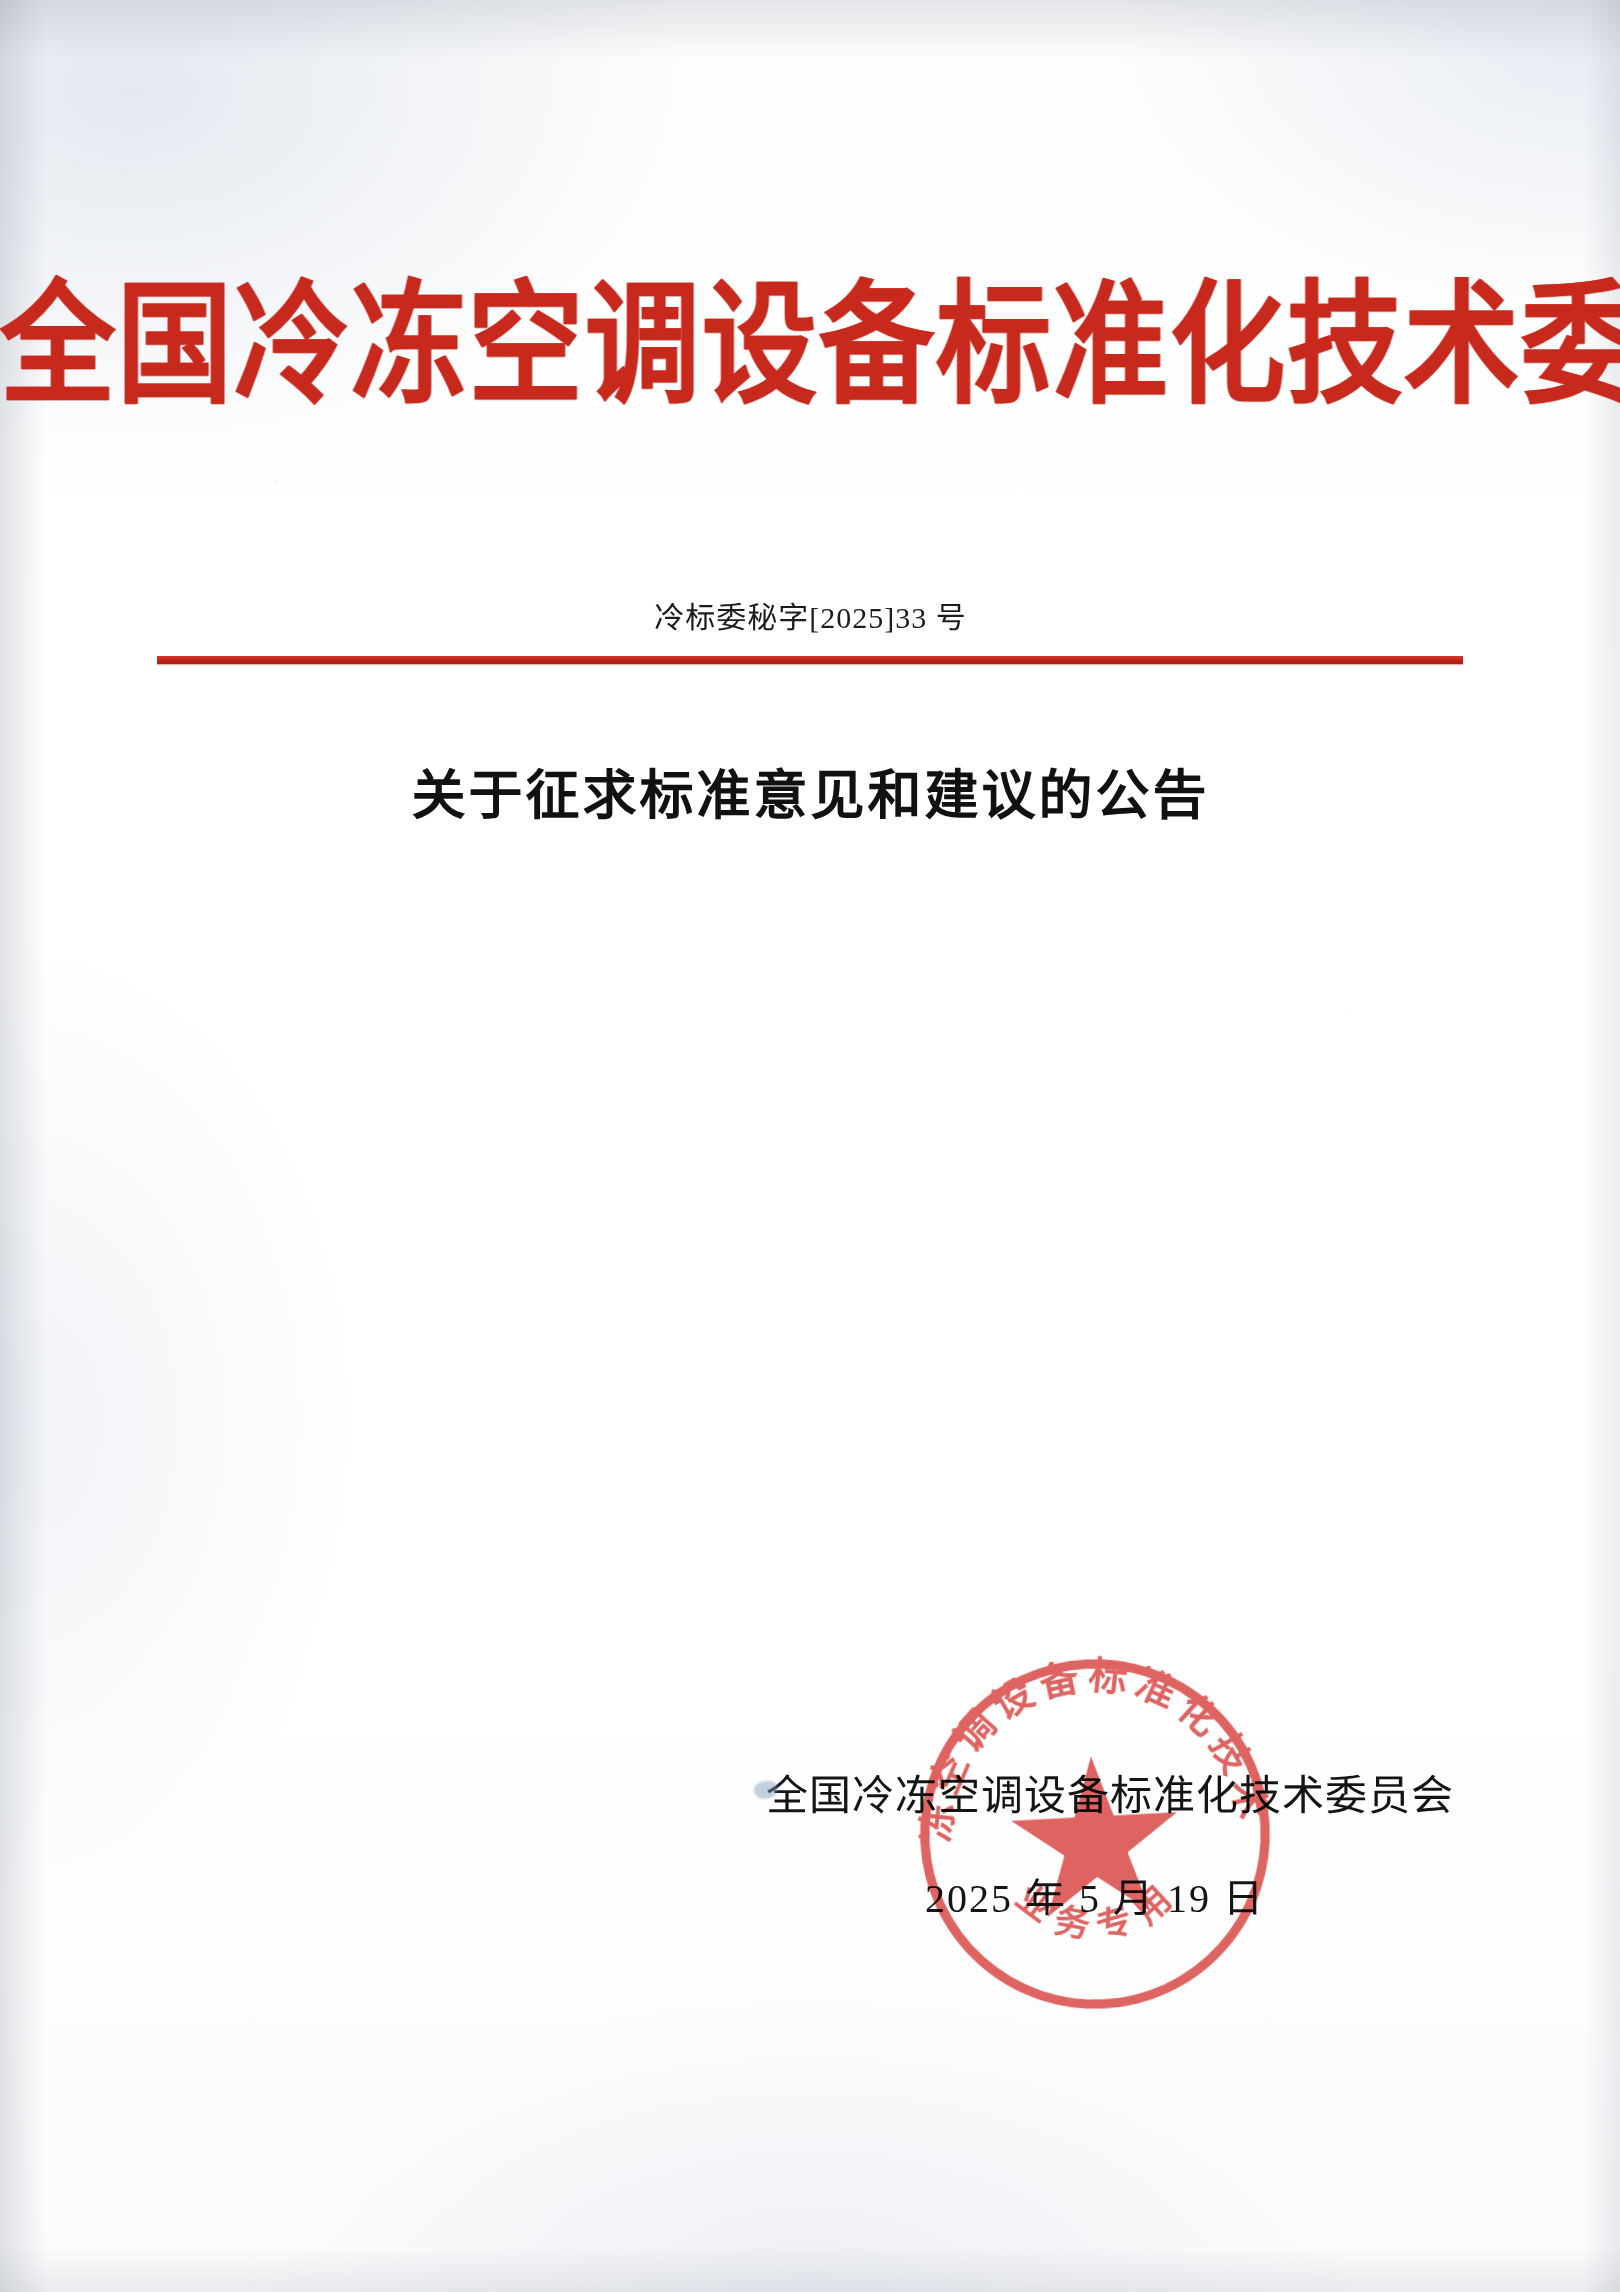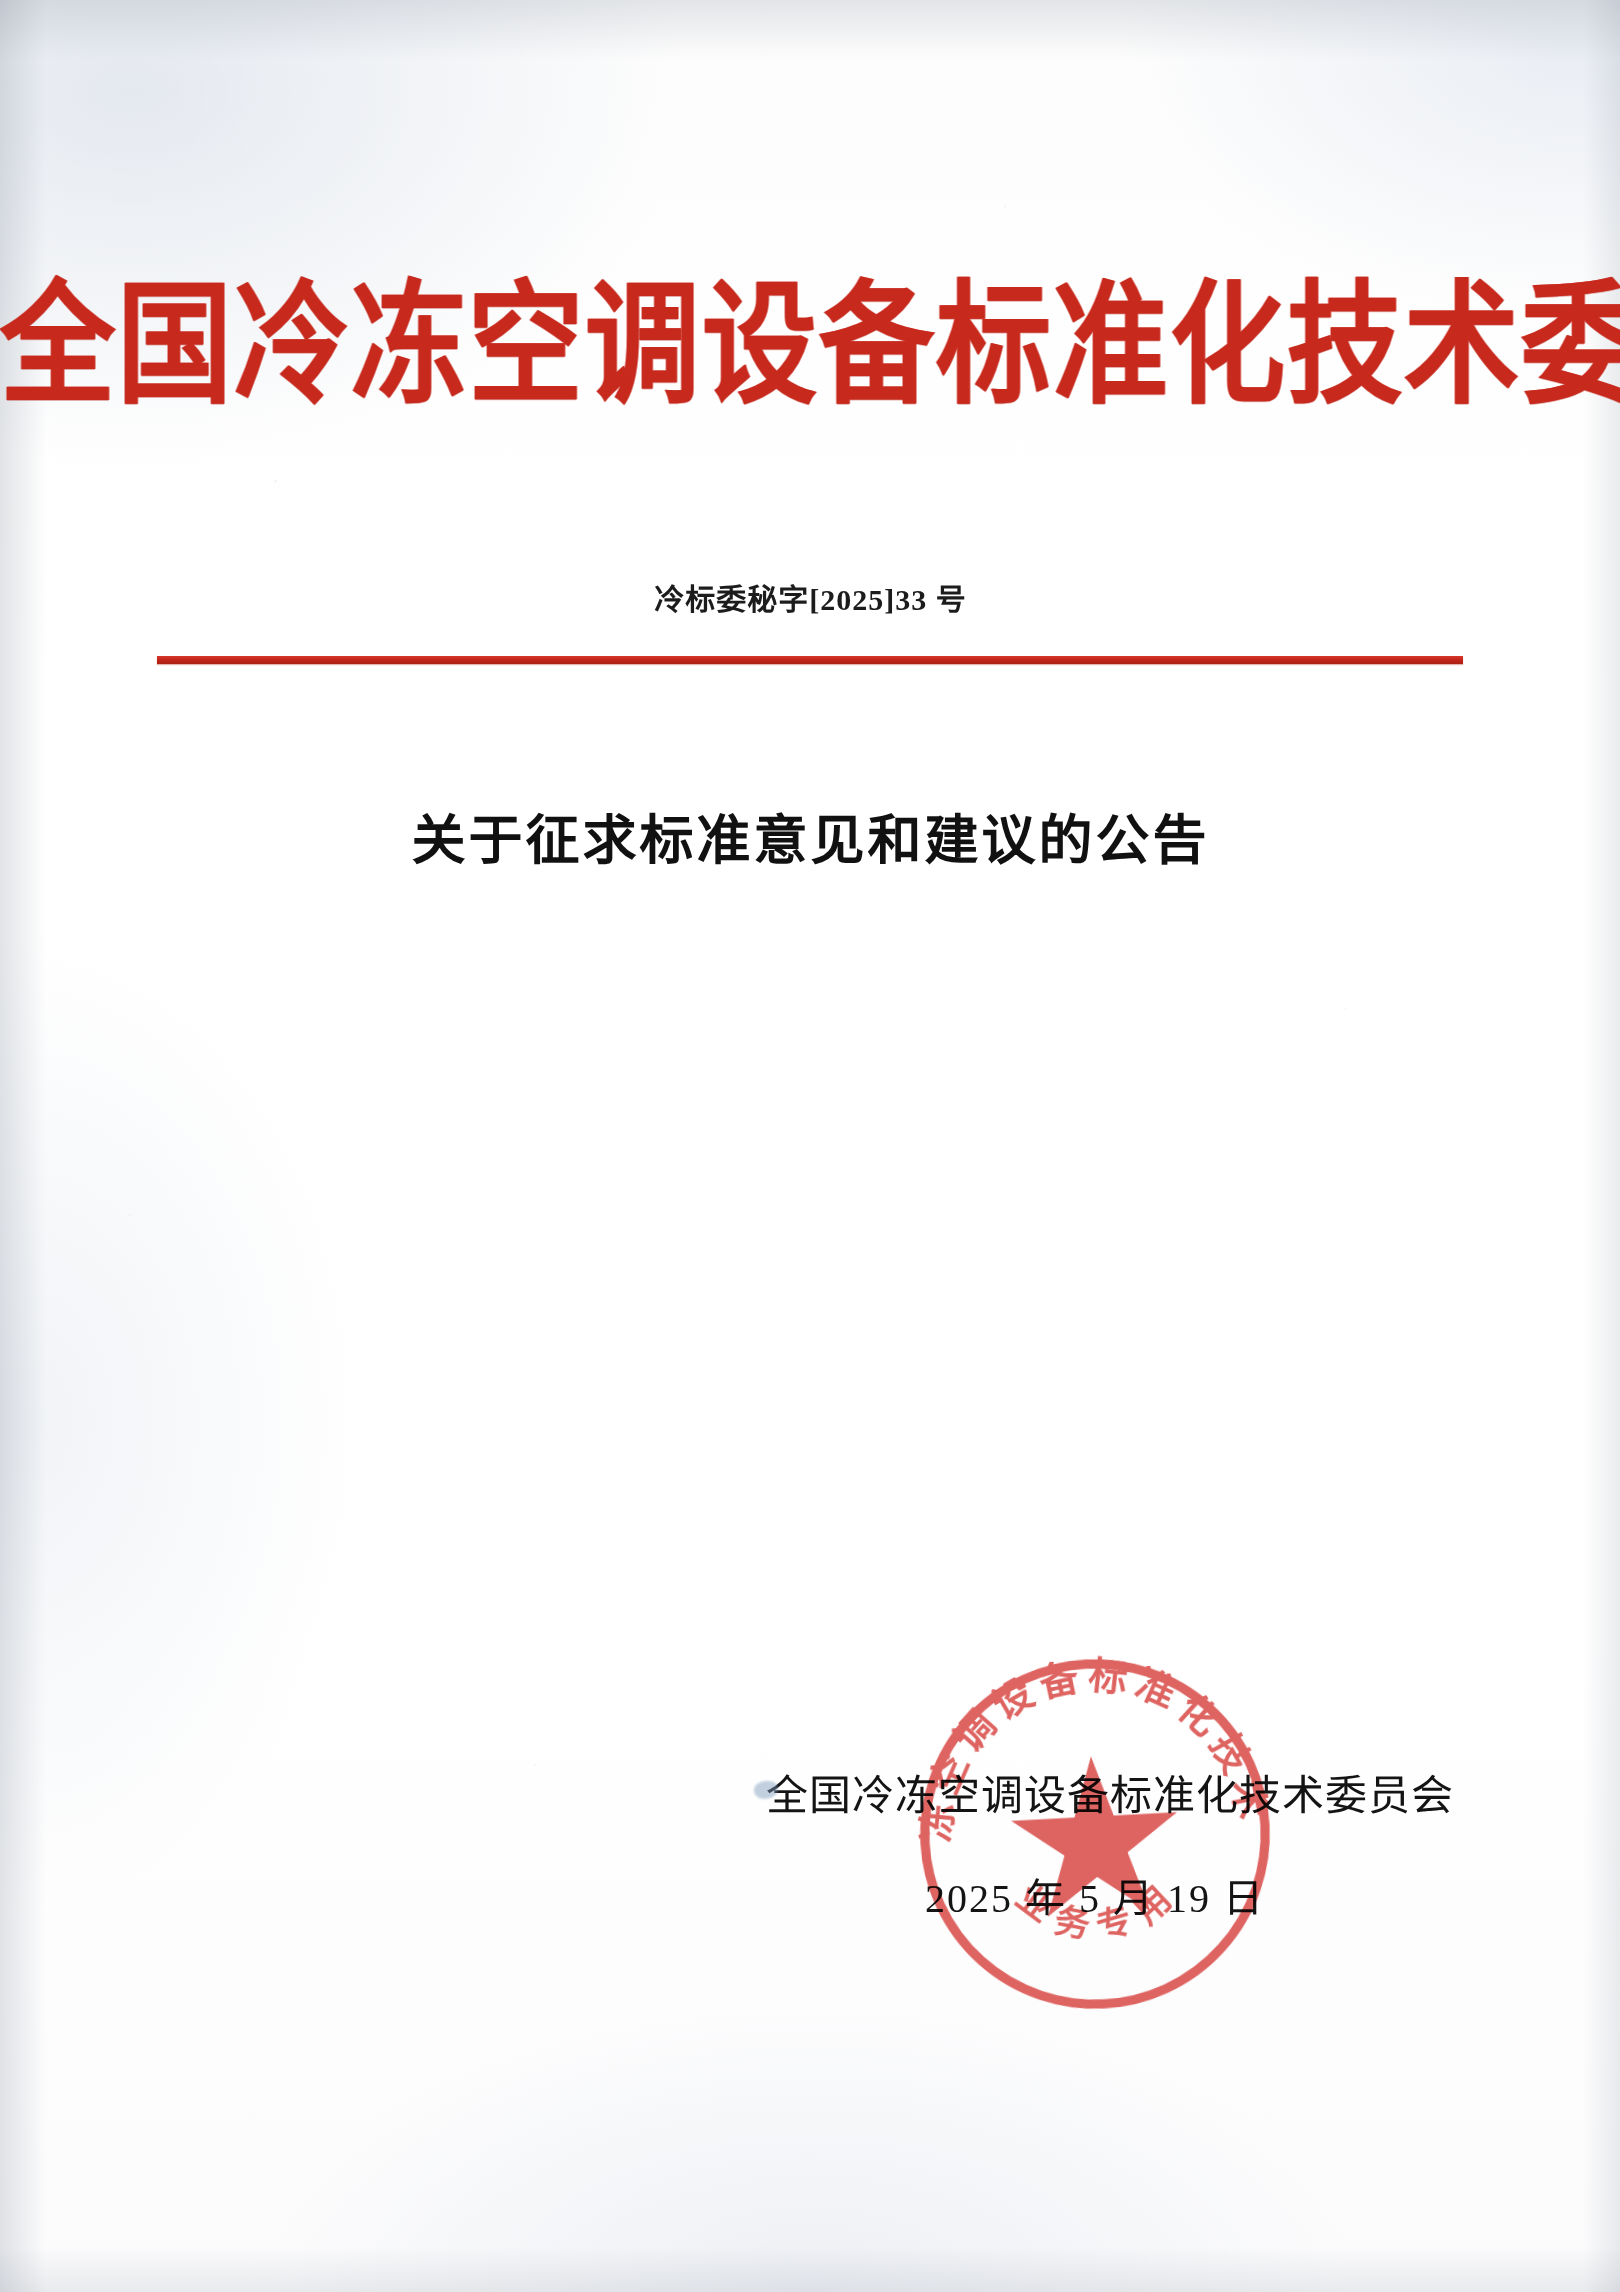--- a/index.html
+++ b/index.html
@@ -80,45 +80,44 @@
     text-shadow:
       1px 0 0 rgba(200,41,29,.55),
       -1px 0 0 rgba(200,41,29,.45),
       0 1px 0 rgba(175,30,20,.35);
     white-space: nowrap;
   }
 
   
   .doc-number {
     position: absolute;
-    top: 575px;
+    top: 593px;
     left: 0;
     width: 100%;
     text-align: center;
     font-size: 30px;
     letter-spacing: 1px;
     color: #1c1c1c;
-    font-weight: bold;
   }
 
   
   .red-rule {
     position: absolute;
     top: 656px;
     left: 157px;
     width: 1306px;
     height: 8px;
     background: linear-gradient(180deg, #d8372a 0%, #bf2418 55%, #ab2014 100%);
     box-shadow: 0 1px 1px rgba(180,40,28,.35);
   }
 
   
   .announce-title {
     position: absolute;
-    top: 796px;
+    top: 751px;
     left: 0;
     width: 100%;
     text-align: center;
     font-size: 54px;
     font-weight: 700;
     letter-spacing: 3px;
     color: #111111;
     font-family: "DejaVu Serif", "Liberation Serif", serif;
   }
 

